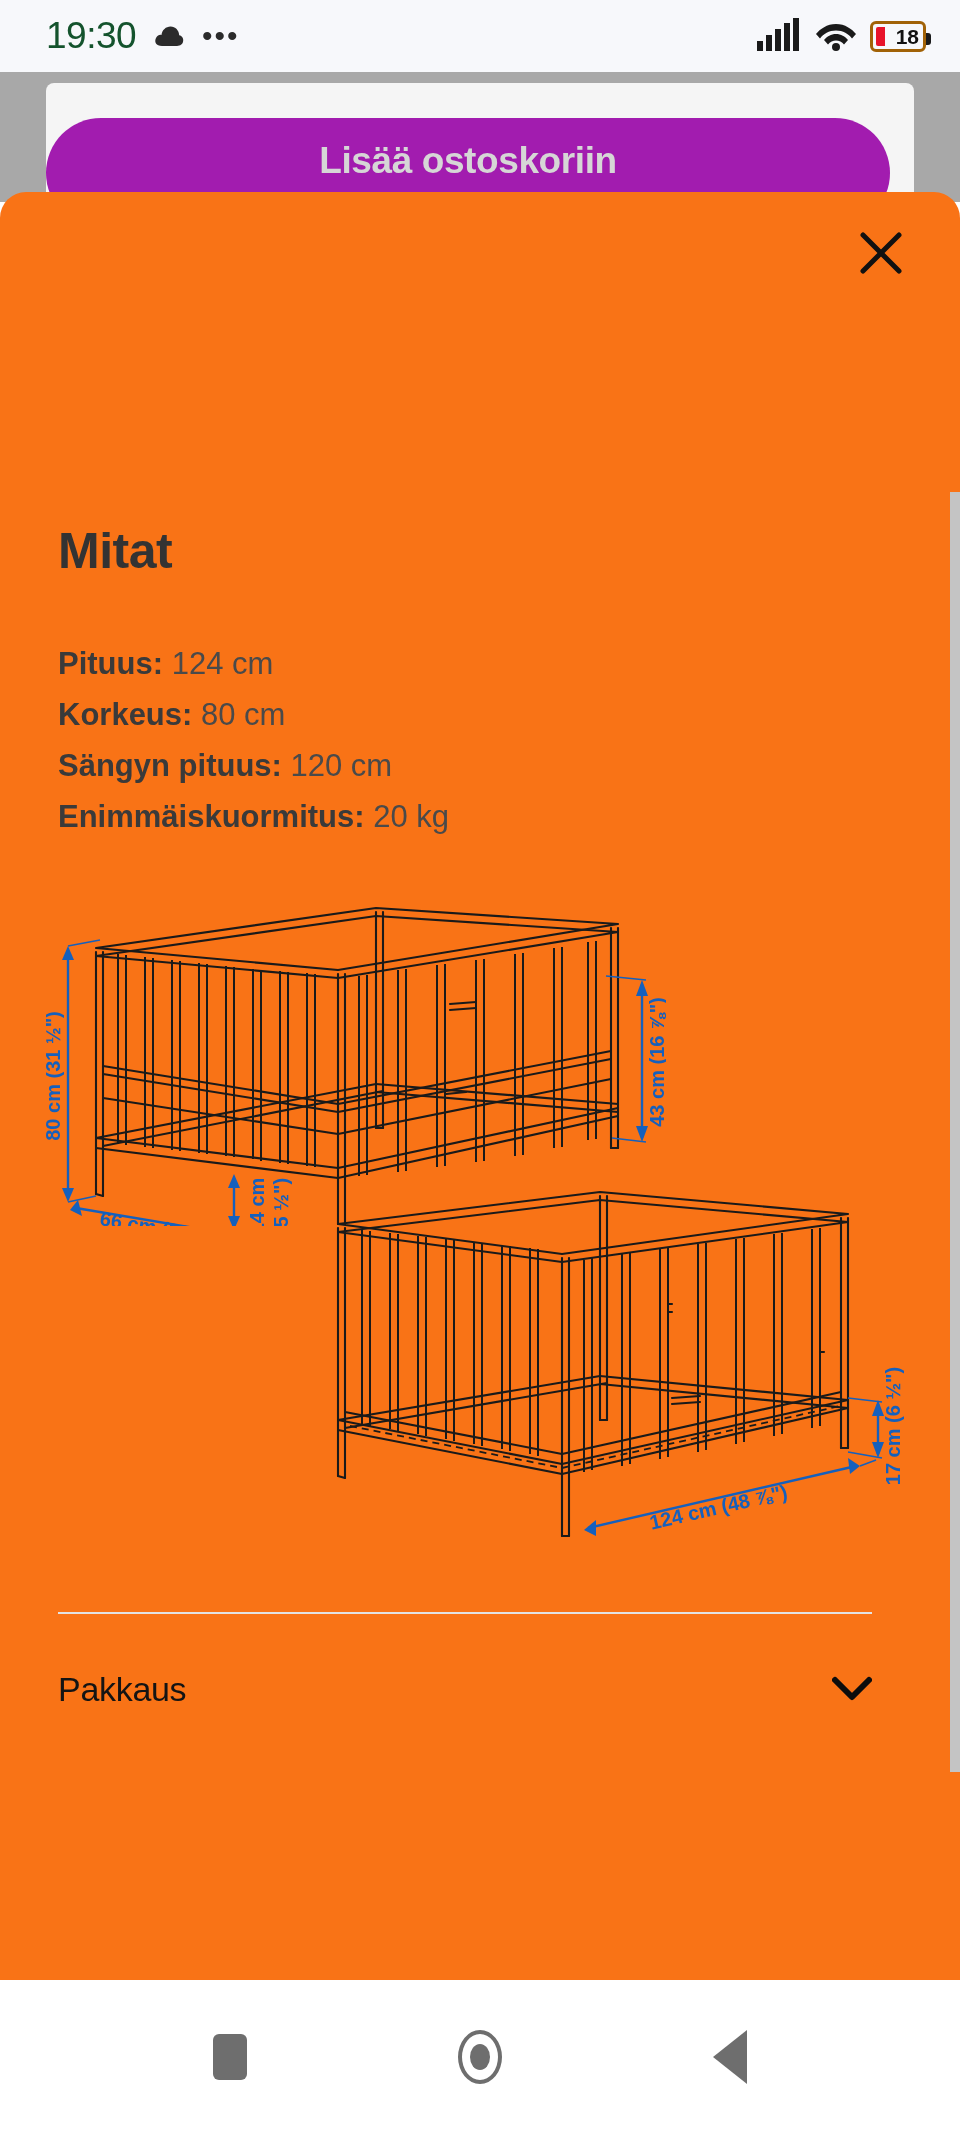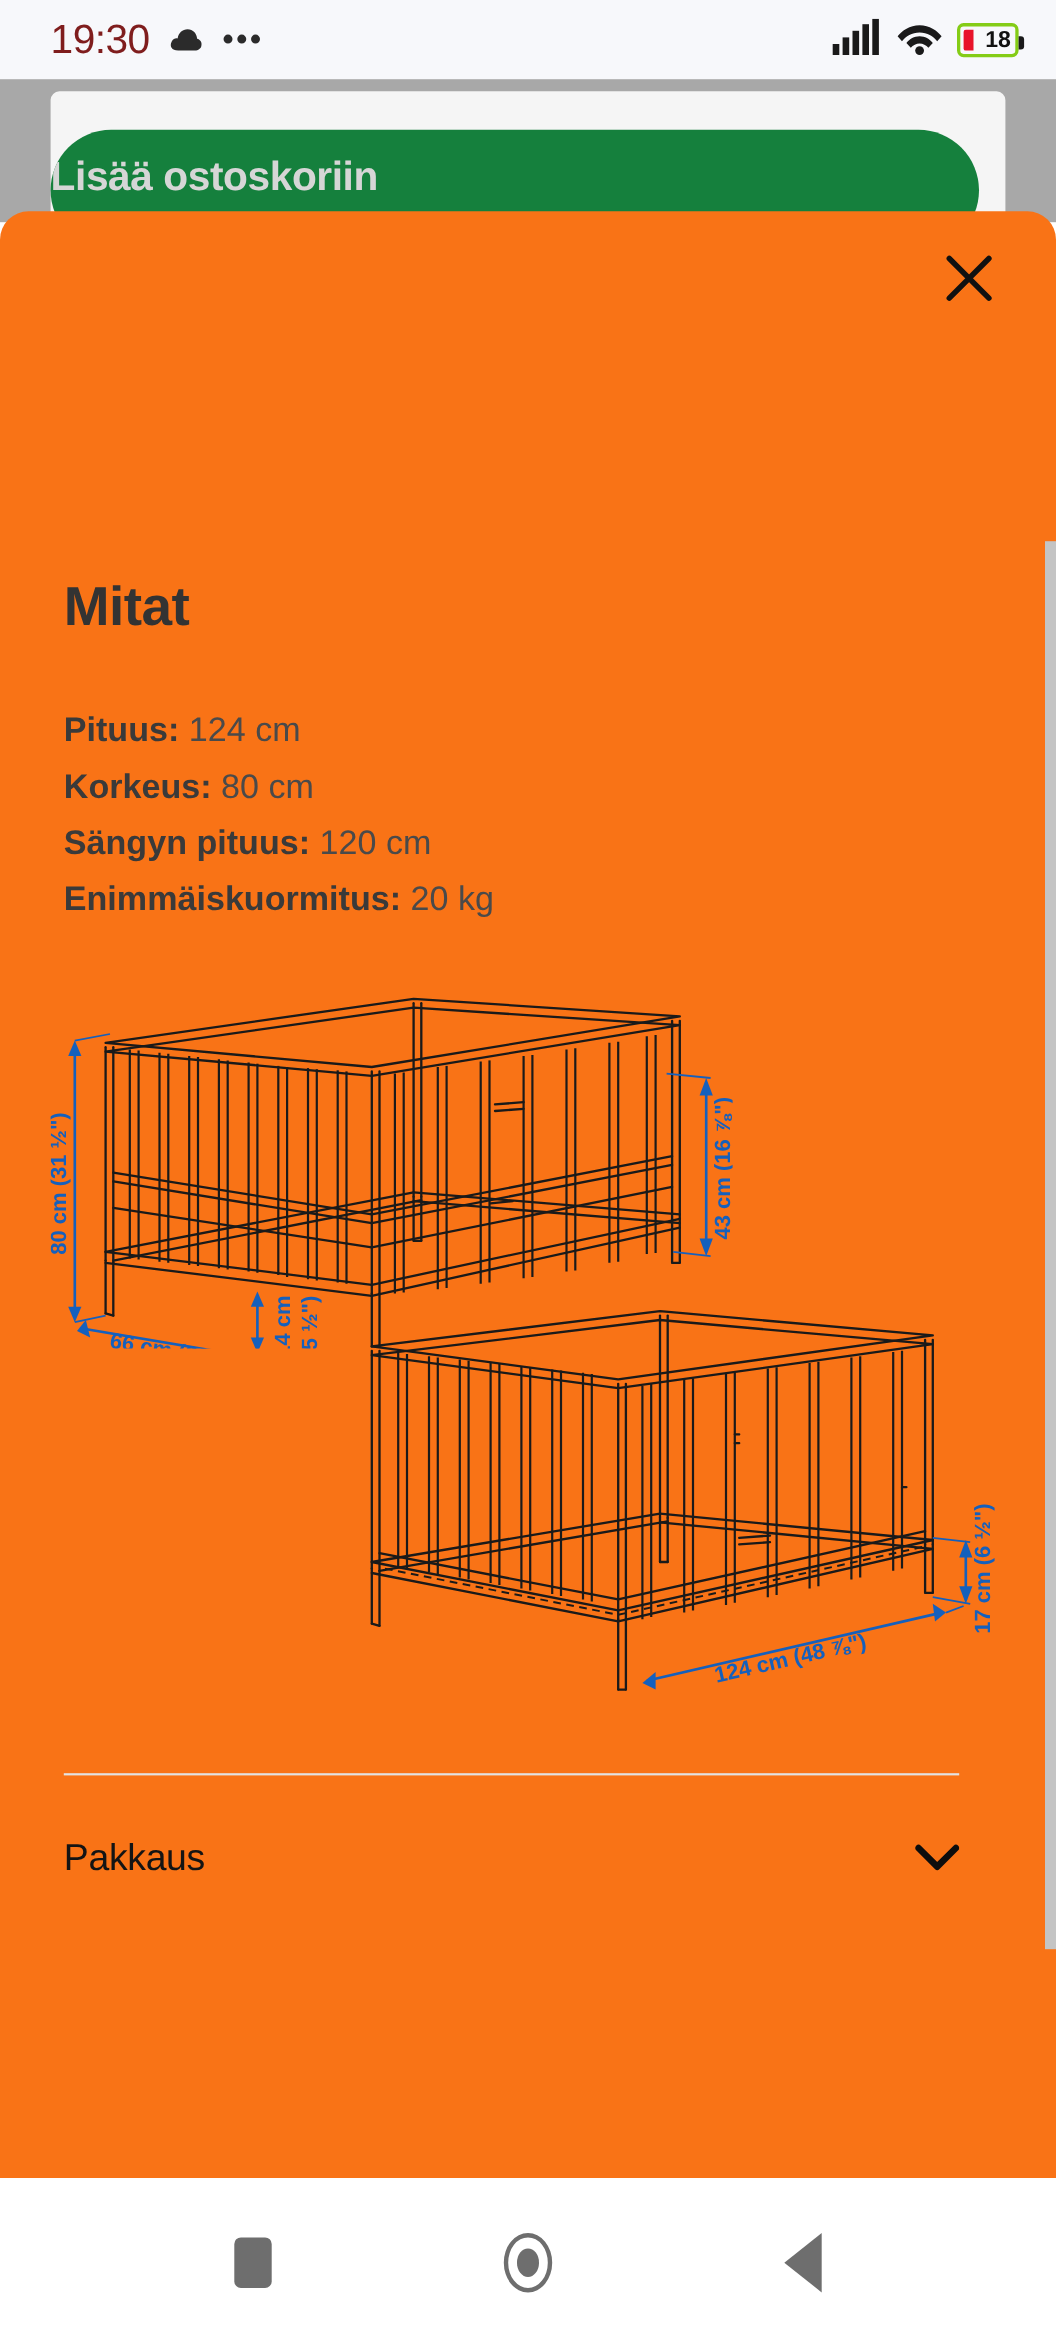--- a/index.html
+++ b/index.html
@@ -14,28 +14,28 @@
 
   
   .statusbar {
     position: absolute; top: 0; left: 0;
     width: 960px; height: 72px;
     background: #f7f8fb;
     display: flex; align-items: center;
     padding: 0 34px 0 46px;
   }
   .sb-left { display: flex; align-items: center; gap: 18px; }
-  .sb-time { font-size: 37px; color: #7f1d1d; letter-spacing: -0.5px; font-weight: 400; }
+  .sb-time { font-size: 37px; color: #14532d; letter-spacing: -0.5px; font-weight: 400; }
   .sb-cloud { width: 30px; height: 22px; position: relative; }
   .sb-cloud svg { display: block; }
   .sb-dots { font-size: 30px; color: #2b2b2b; letter-spacing: 2px; line-height: 12px; }
   .sb-right { margin-left: auto; display: flex; align-items: center; gap: 13px; }
   .sb-batt {
     position: relative; width: 56px; height: 31px;
-    border: 3px solid #84cc16; border-radius: 6px;
+    border: 3px solid #a16207; border-radius: 6px;
     display: flex; align-items: center; justify-content: flex-end;
     padding-right: 4px;
   }
   .sb-batt::after {
     content: ""; position: absolute; right: -8px; top: 9px;
     width: 5px; height: 12px; background: #1a1a1a; border-radius: 0 3px 3px 0;
   }
   .sb-batt-fill {
     position: absolute; left: 3px; top: 3px; bottom: 3px;
     width: 9px; background: #e8132a; border-radius: 2px 0 0 2px;
@@ -50,23 +50,23 @@
   }
   .page-card {
     position: absolute; top: 83px; left: 46px;
     width: 868px; height: 120px;
     background: #f5f5f5;
     border-radius: 8px;
   }
   .cart-button {
     position: absolute; top: 118px; left: 46px;
     width: 844px; height: 110px;
-    background: #15803d;
+    background: #a21caf;
     border-radius: 56px;
-    display: flex; align-items: flex-start; justify-content: flex-start;
+    display: flex; align-items: flex-start; justify-content: center;
     padding-top: 22px;
     overflow: hidden;
   }
   .cart-button span {
     color: #d6d6d6; font-size: 37px; font-weight: 700;
     letter-spacing: -0.4px;
   }
 
   
   .sheet {

